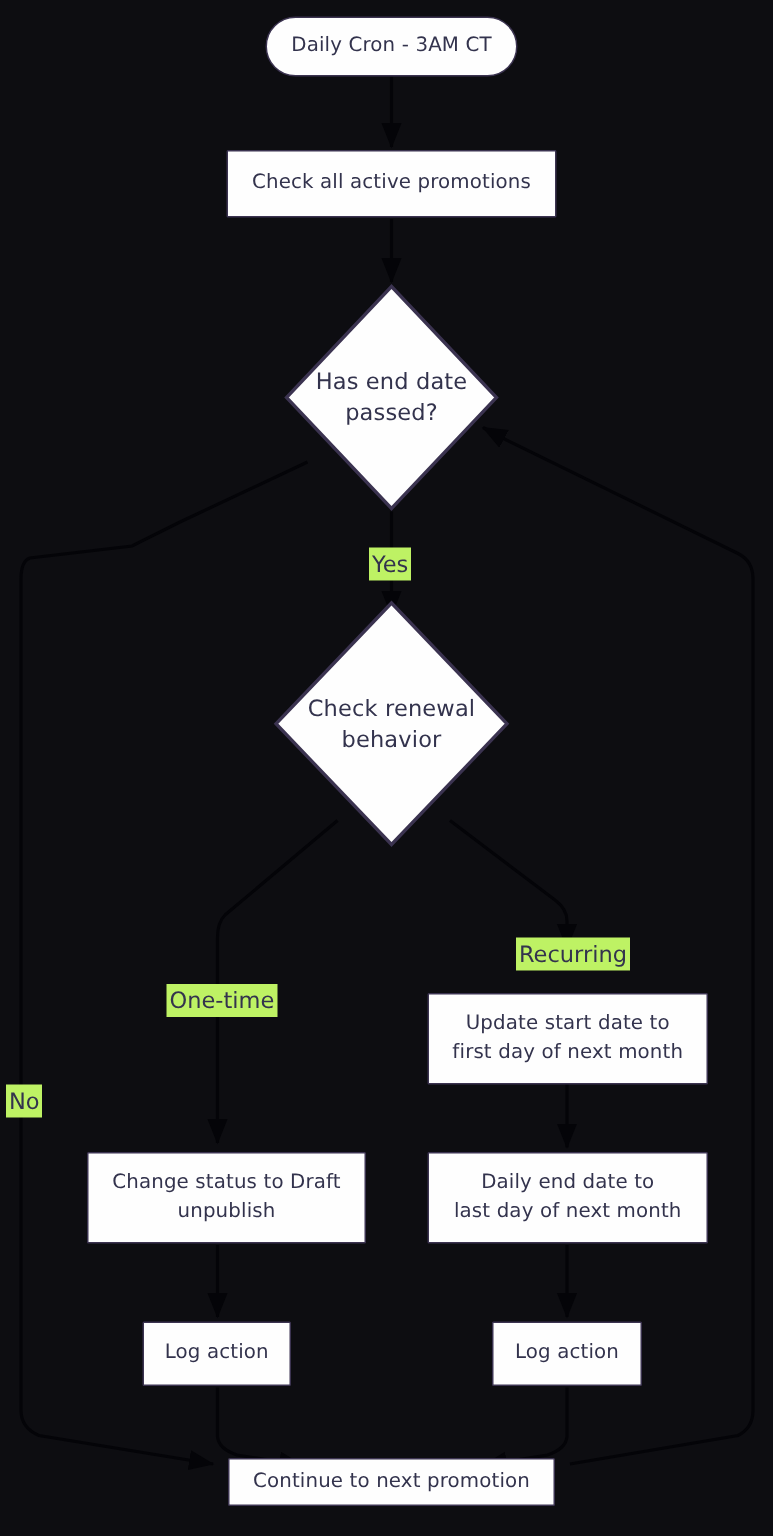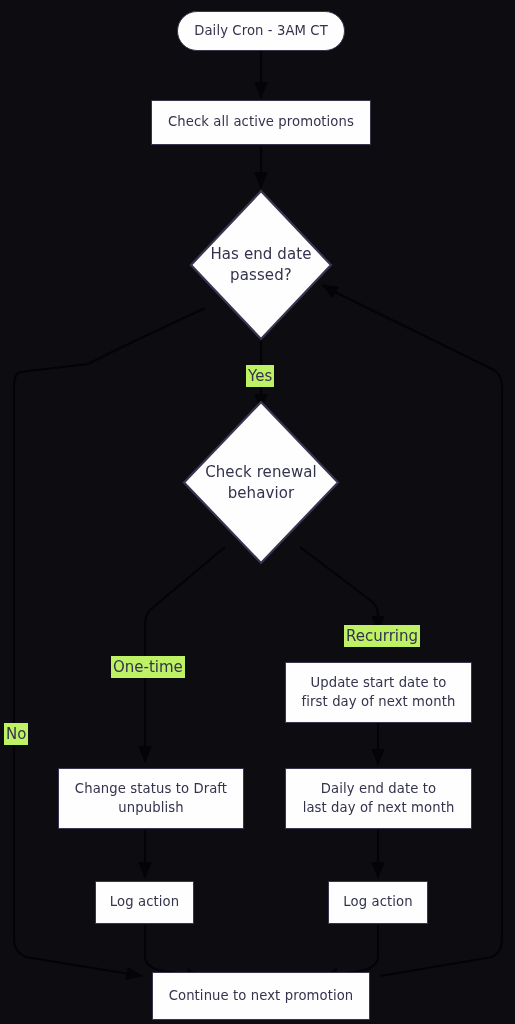--- a/index.html
+++ b/index.html
@@ -135,21 +135,21 @@
   <div class="node rect" style="left:58px; top:768px; width:186px; height:61px;">Change status to Draft
 unpublish</div>
 
   <div class="node rect" style="left:285px; top:768px; width:187px; height:61px;">Daily end date to
 last day of next month</div>
 
   <div class="node rect" style="left:95px; top:881px; width:99px; height:43px;">Log action</div>
 
   <div class="node rect" style="left:328px; top:881px; width:100px; height:43px;">Log action</div>
 
-  <div class="node rect" style="left:152px; top:972px; width:218px; height:48px;">Continue to next promotion</div>
+  <div class="node rect" style="left:152px; top:972px; width:218px; height:32px;">Continue to next promotion</div>
 
   <div class="edge-label" style="left:246px; top:365px;">Yes</div>
 
   <div class="edge-label" style="left:4px; top:723px;">No</div>
 
   <div class="edge-label" style="left:111px; top:656px;">One-time</div>
 
   <div class="edge-label" style="left:344px; top:589px;margin-top:36px;">Recurring</div>
 
 </div>

